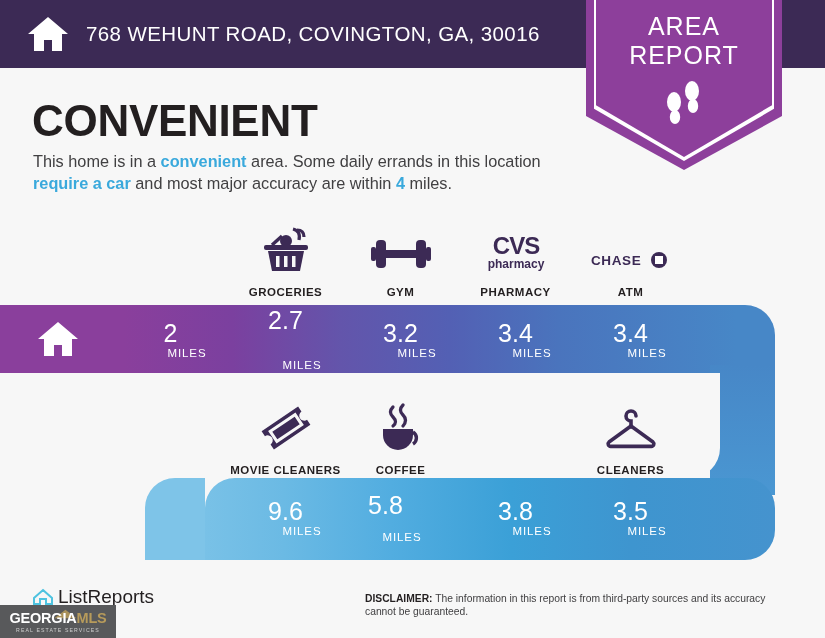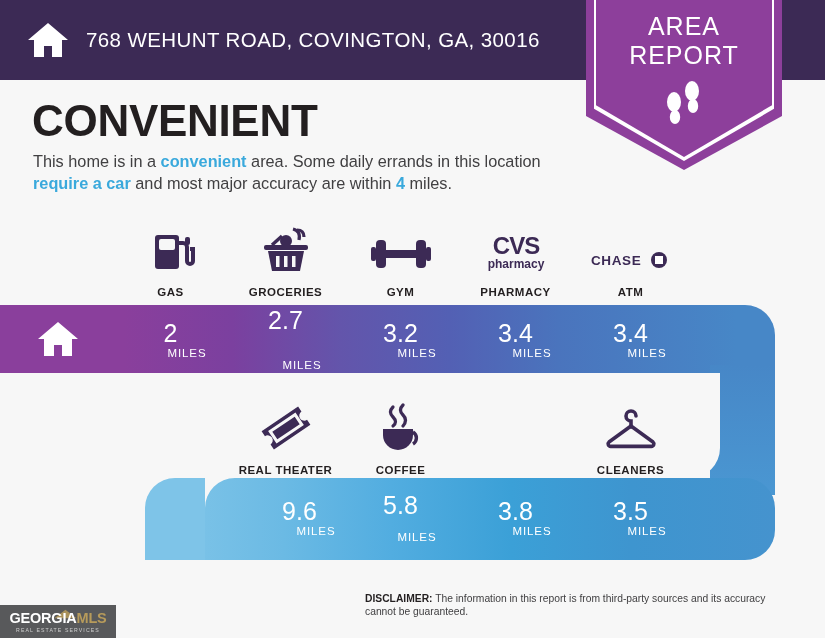--- a/index.html
+++ b/index.html
@@ -7,21 +7,21 @@
   body {
     font-family:"Liberation Sans", sans-serif;
     background:#f7f7f7;
     position:relative;
     overflow:hidden;
   }
   #page { position:absolute; inset:0; background:#f7f7f7; }
 
   
   .header {
-    position:absolute; left:0; top:0; width:825px; height:80px;
+    position:absolute; left:0; top:0; width:825px; height:68px;
     background:#3c2a55;
     display:flex; align-items:center;
   }
   .header-home { margin-left:26px; width:44px; height:40px; display:block; }
   .header-addr {
     margin-left:16px; color:#ffffff;
     font-size:20.5px; letter-spacing:.4px; font-weight:400;
   }
 
   
@@ -171,31 +171,20 @@
   </div>
 
   <div class="headline">CONVENIENT</div>
 
   <div class="blurb">
     <span>This home is in a </span><span class="hl">convenient</span><span> area. Some daily errands in this location </span><span class="hl">require a car</span><span> and most major accuracy are within </span><span class="hl">4</span><span> miles.</span>
   </div>
 
   <div class="icon-row" style="left:0;top:212px;width:825px;">
 
-    <div class="icon-cell" style="left:113px;">
-      <div class="icon-art">
-        <svg width="48" height="48" viewBox="0 0 48 48">
-          <rect x="8" y="8" width="24" height="34" rx="3" fill="#3c2a55"></rect>
-          <rect x="12" y="12" width="16" height="11" rx="2" fill="#f7f7f7"></rect>
-          <path d="M32 16 h4 a4 4 0 0 1 4 4 v14 a3 3 0 0 0 6 0 V22 h-3" fill="none" stroke="#3c2a55" stroke-width="4"></path>
-          <rect x="38" y="10" width="5" height="8" rx="2" fill="#3c2a55"></rect>
-        </svg>
-      </div>
-      <div class="icon-label">GAS</div>
-    </div>
 
     <div class="icon-cell" style="left:228px;">
       <div class="icon-art">
         <svg width="52" height="50" viewBox="0 0 52 50">
           <circle cx="26" cy="16" r="6" fill="#3c2a55"></circle>
           <path d="M33 4 q8 2 6 11" fill="none" stroke="#3c2a55" stroke-width="3.2"></path>
           <path d="M37 5 q7 0 7 7" fill="none" stroke="#3c2a55" stroke-width="3.2"></path>
           <path d="M12 20 L22 11" stroke="#3c2a55" stroke-width="3.4"></path>
           <rect x="4" y="20" width="44" height="5" rx="2" fill="#3c2a55"></rect>
           <path d="M8 26 L12 46 h28 l4 -20 Z" fill="#3c2a55"></path>
@@ -274,21 +263,21 @@
 
     <div class="icon-cell" style="left:228px;">
       <div class="icon-art">
         <svg width="52" height="50" viewBox="0 0 52 50">
           <g transform="rotate(-34 26 25)">
             <path d="M4 14 h44 v6 a5 5 0 0 0 0 10 v6 H4 v-6 a5 5 0 0 0 0 -10 Z" fill="#3c2a55"></path>
             <rect x="11" y="19" width="30" height="12" fill="none" stroke="#f7f7f7" stroke-width="3"></rect>
           </g>
         </svg>
       </div>
-      <div class="icon-label">REAL THEATER</div>
+      <div class="icon-label">MOVIE CLEANERS</div>
     </div>
 
     <div class="icon-cell" style="left:343px;">
       <div class="icon-art">
         <svg width="52" height="50" viewBox="0 0 52 50">
           <path d="M18 4 q-5 5 0 10 q5 5 0 9" fill="none" stroke="#3c2a55" stroke-width="3.2" stroke-linecap="round"></path>
           <path d="M28 2 q-5 5 0 10 q5 5 0 11" fill="none" stroke="#3c2a55" stroke-width="3.2" stroke-linecap="round"></path>
           <path d="M8 26 h30 v6 a15 15 0 0 1 -30 0 Z" fill="#3c2a55"></path>
           <path d="M38 29 a7 7 0 0 1 0 12" fill="none" stroke="#3c2a55" stroke-width="3.4"></path>
         </svg>
@@ -302,38 +291,44 @@
         <svg width="60" height="46" viewBox="0 0 60 46">
           <path d="M30 20 v-6 a5 5 0 1 1 5 -5" fill="none" stroke="#3c2a55" stroke-width="3.6" stroke-linecap="round"></path>
           <path d="M30 19 L8 35 a2.5 2.5 0 0 0 1.6 4.4 h40.8 A2.5 2.5 0 0 0 52 35 Z" fill="none" stroke="#3c2a55" stroke-width="3.6" stroke-linejoin="round"></path>
         </svg>
       </div>
       <div class="icon-label">CLEANERS</div>
     </div>
   </div>
 
   <div class="bar" style="left:0;top:483px;width:825px;">
-    <div class="cell" style="left:242px;">
+    <div class="cell" style="left:228px;">
       <div class="cell-val">9.6</div>
       <div class="cell-unit">MILES</div>
     </div>
-    <div class="cell" style="left:343px;gap:12px;">
+    <div class="cell" style="left:328px;gap:12px;">
       <div class="cell-val">5.8</div>
       <div class="cell-unit">MILES</div>
     </div>
     <div class="cell" style="left:458px;">
       <div class="cell-val">3.8</div>
       <div class="cell-unit">MILES</div>
     </div>
     <div class="cell" style="left:573px;">
       <div class="cell-val">3.5</div>
       <div class="cell-unit">MILES</div>
     </div>
   </div>
 
+  <div class="lr-logo">
+    <svg class="lr-mark" viewBox="0 0 22 22">
+      <path d="M11 4 L20 12 v6 H14 v-5 H8 v5 H2 v-6 Z" fill="none" stroke="#4ec3e0" stroke-width="2"></path>
+    </svg>
+    <span class="lr-text">ListReports</span>
+  </div>
 
   <div class="gmls">
     <svg viewBox="0 0 100 14" width="86" height="12" style="position:absolute;top:3px;left:7px;">
       <path d="M55 12 L68 2 L81 12 Z" fill="#b79b5b" opacity=".85"></path>
     </svg>
     <div class="gmls-top" style="position:relative;z-index:2;"><span class="g-white">GEORGIA</span><span class="g-gold">MLS</span></div>
     <div class="gmls-sub">REAL ESTATE SERVICES</div>
   </div>
 
   <div class="disclaimer">

